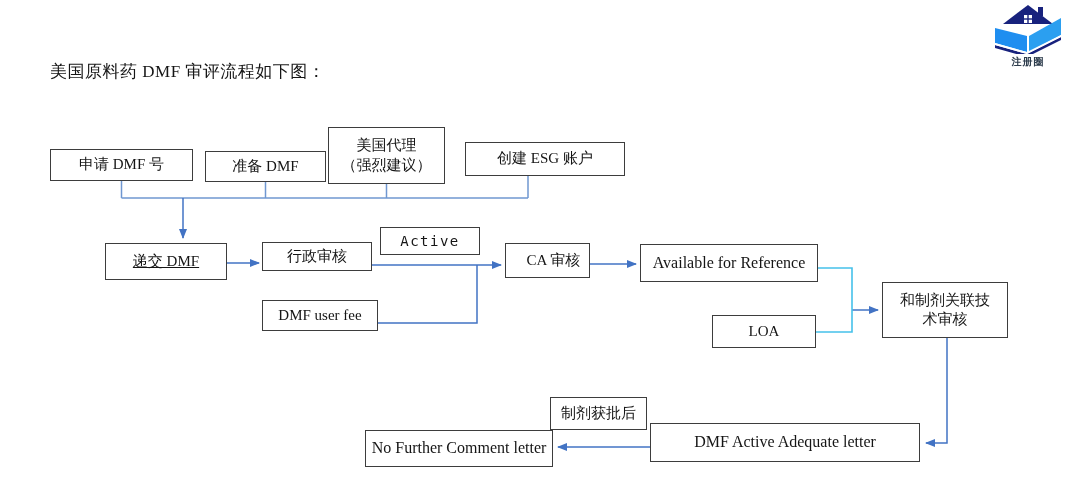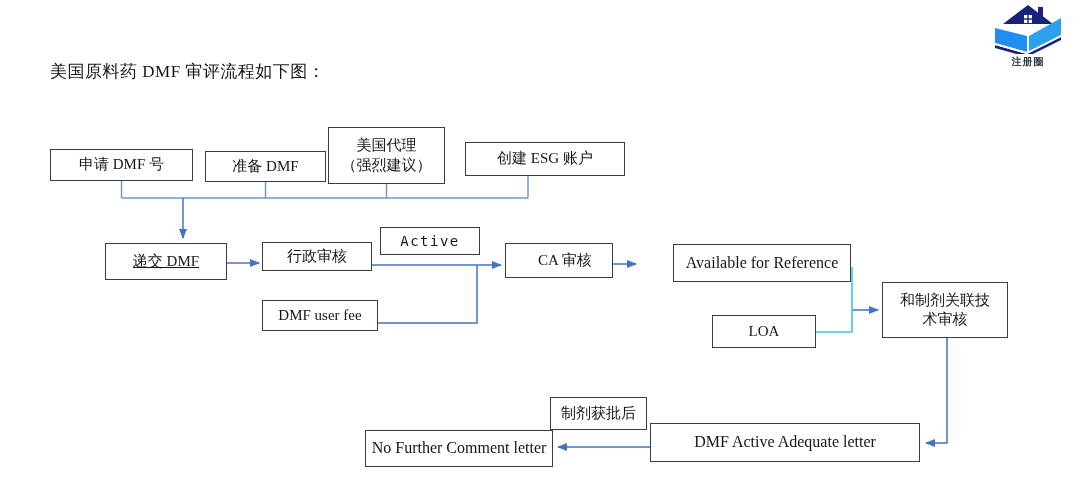--- a/index.html
+++ b/index.html
@@ -88,23 +88,23 @@
   <div class="node" style="left:465px;top:142px;width:160px;height:34px;">创建 ESG 账户</div>
 
   <div class="node" style="left:105px;top:243px;width:122px;height:37px;text-decoration:underline;">递交 DMF</div>
 
   <div class="node" style="left:262px;top:242px;width:110px;height:29px;">行政审核</div>
 
   <div class="node mono" style="left:380px;top:227px;width:100px;height:28px;">Active</div>
 
   <div class="node" style="left:262px;top:300px;width:116px;height:31px;">DMF user fee</div>
 
-  <div class="node" style="left:505px;top:243px;width:108px;height:35px;padding-left:12px;">CA 审核</div>
+  <div class="node" style="left:505px;top:243px;width:85px;height:35px;padding-left:12px;">CA 审核</div>
 
-  <div class="node" style="left:640px;top:244px;width:178px;height:38px;font-size:16px;margin-left:33px;">Available for Reference</div>
+  <div class="node" style="left:640px;top:244px;width:178px;height:38px;font-size:16px;">Available for Reference</div>
 
   <div class="node" style="left:712px;top:315px;width:104px;height:33px;">LOA</div>
 
   <div class="node" style="left:882px;top:282px;width:126px;height:56px;">和制剂关联技
 术审核</div>
 
   <div class="node" style="left:550px;top:397px;width:97px;height:33px;">制剂获批后</div>
 
   <div class="node" style="left:650px;top:423px;width:270px;height:39px;font-size:16px;">DMF Active Adequate letter</div>
 

